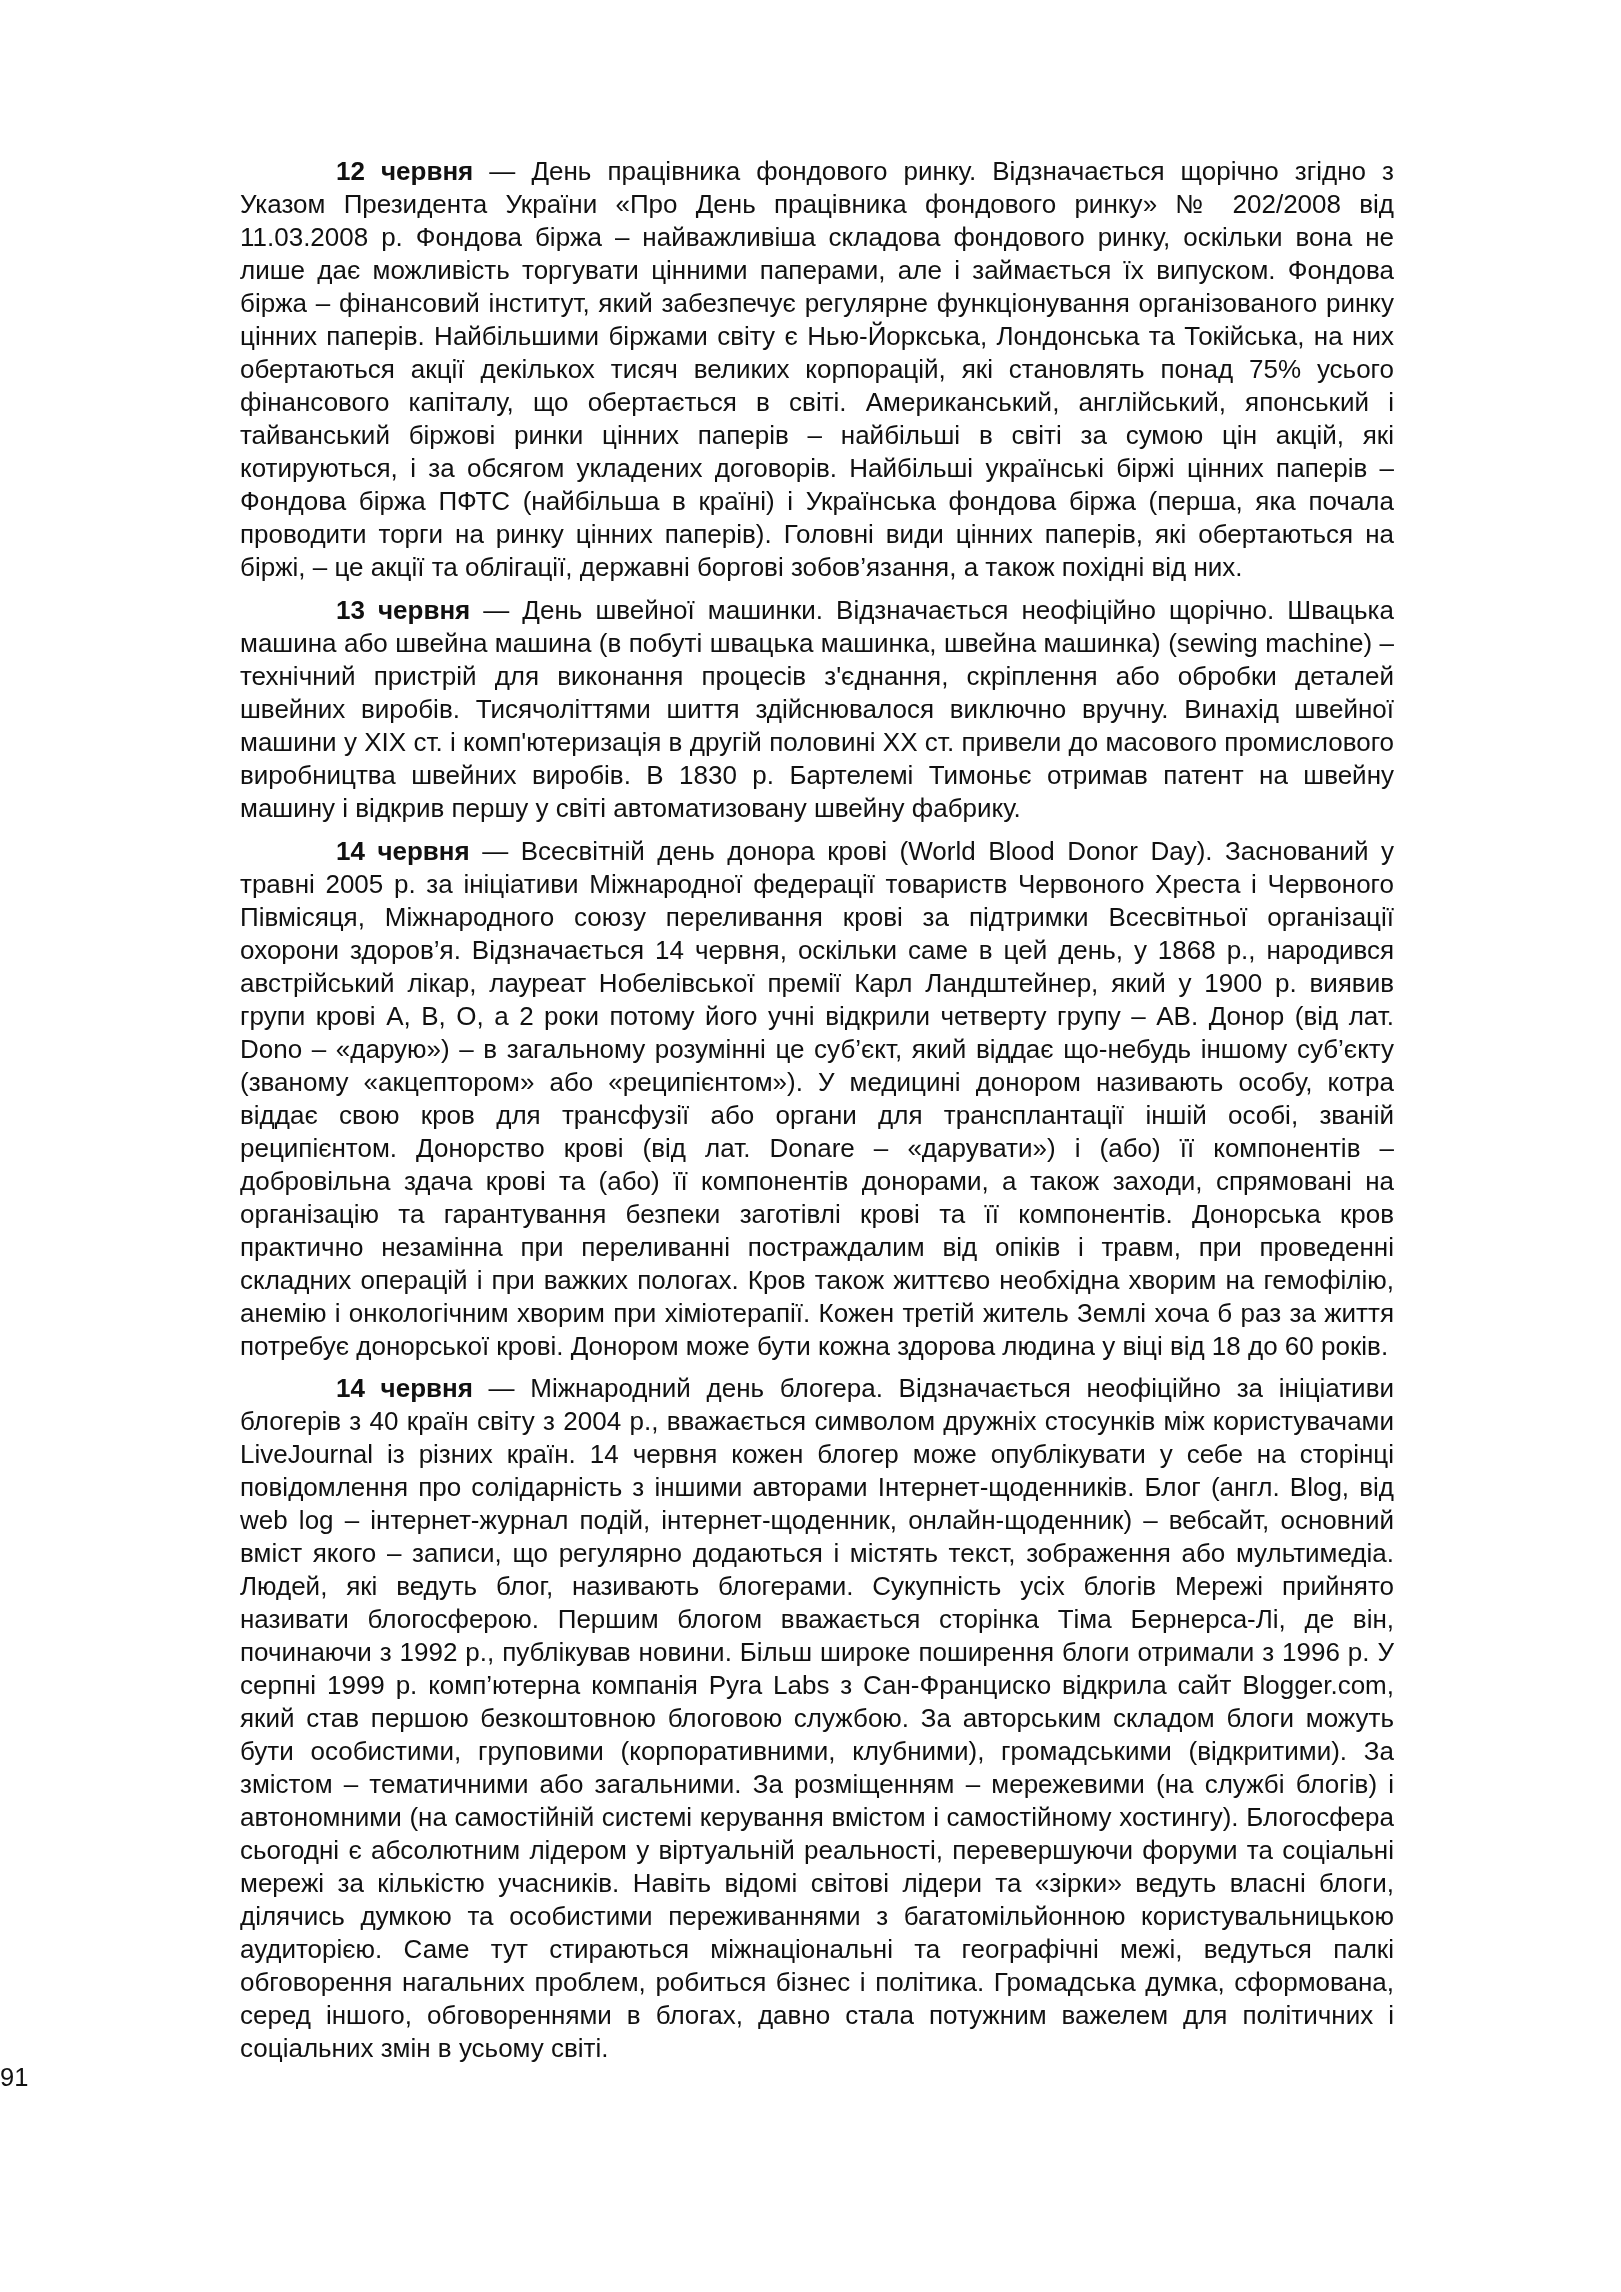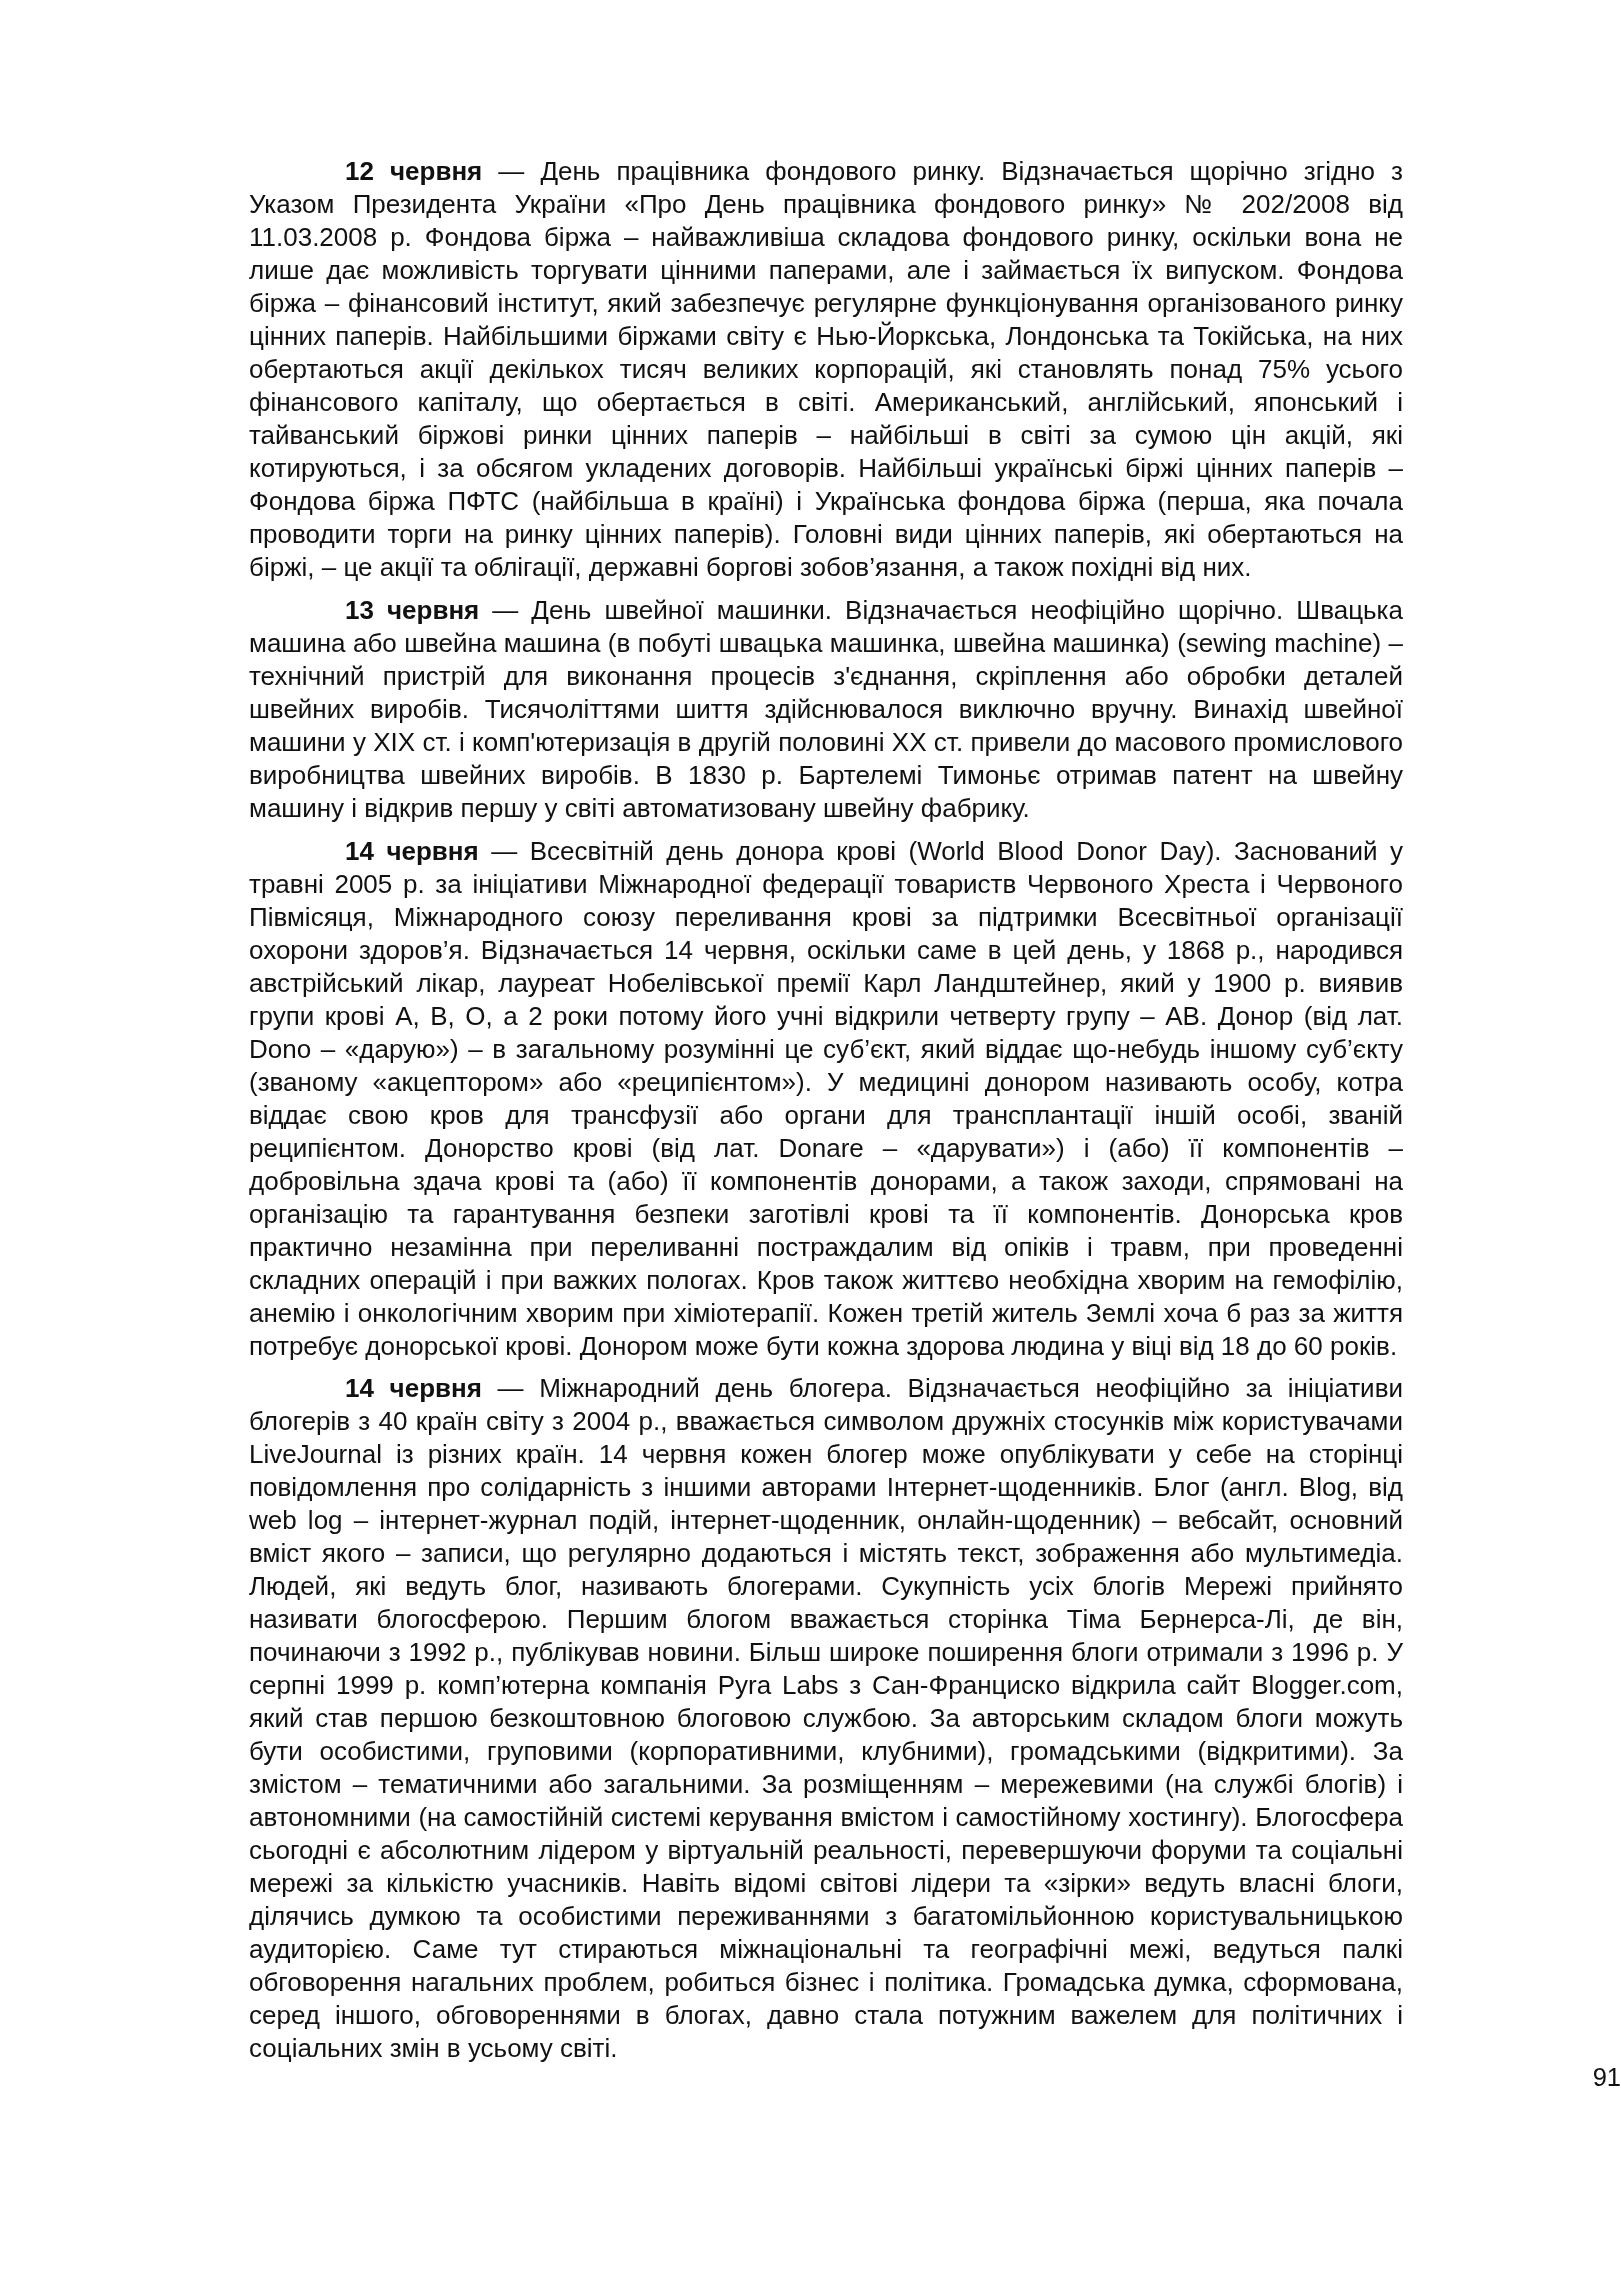--- a/index.html
+++ b/index.html
@@ -1,38 +1,38 @@
 <!DOCTYPE html>
 <html><head>
   <meta charset="utf-8">
   <style>
     html, body { margin: 0; padding: 0; background: #ffffff; }
     body { width: 1621px; height: 2293px; position: relative; overflow: hidden; }
     .page {
       position: absolute;
-      left: 249px;
+      left: 240px;
       top: 155px;
       width: 1154px;
       font-family: "Liberation Sans", sans-serif;
       font-size: 26px;
       line-height: 33px;
       color: #111111;
     }
     .para {
       margin: 0 0 9.8px 0;
       text-align: justify;
       text-indent: 96px;
       hyphens: manual;
     }
     .date { font-weight: bold; }
     .page-number {
       position: absolute;
       left: 0; right: 0;
       top: 2063px;
-      text-align: right;
+      text-align: left;
       font-family: "Liberation Sans", sans-serif;
       font-size: 25.5px;
       color: #111111;
       padding-left: 0;
     }
     .page-number span { display: inline-block; margin-left: 0px; }
   </style>
 </head>
 <body>
 

